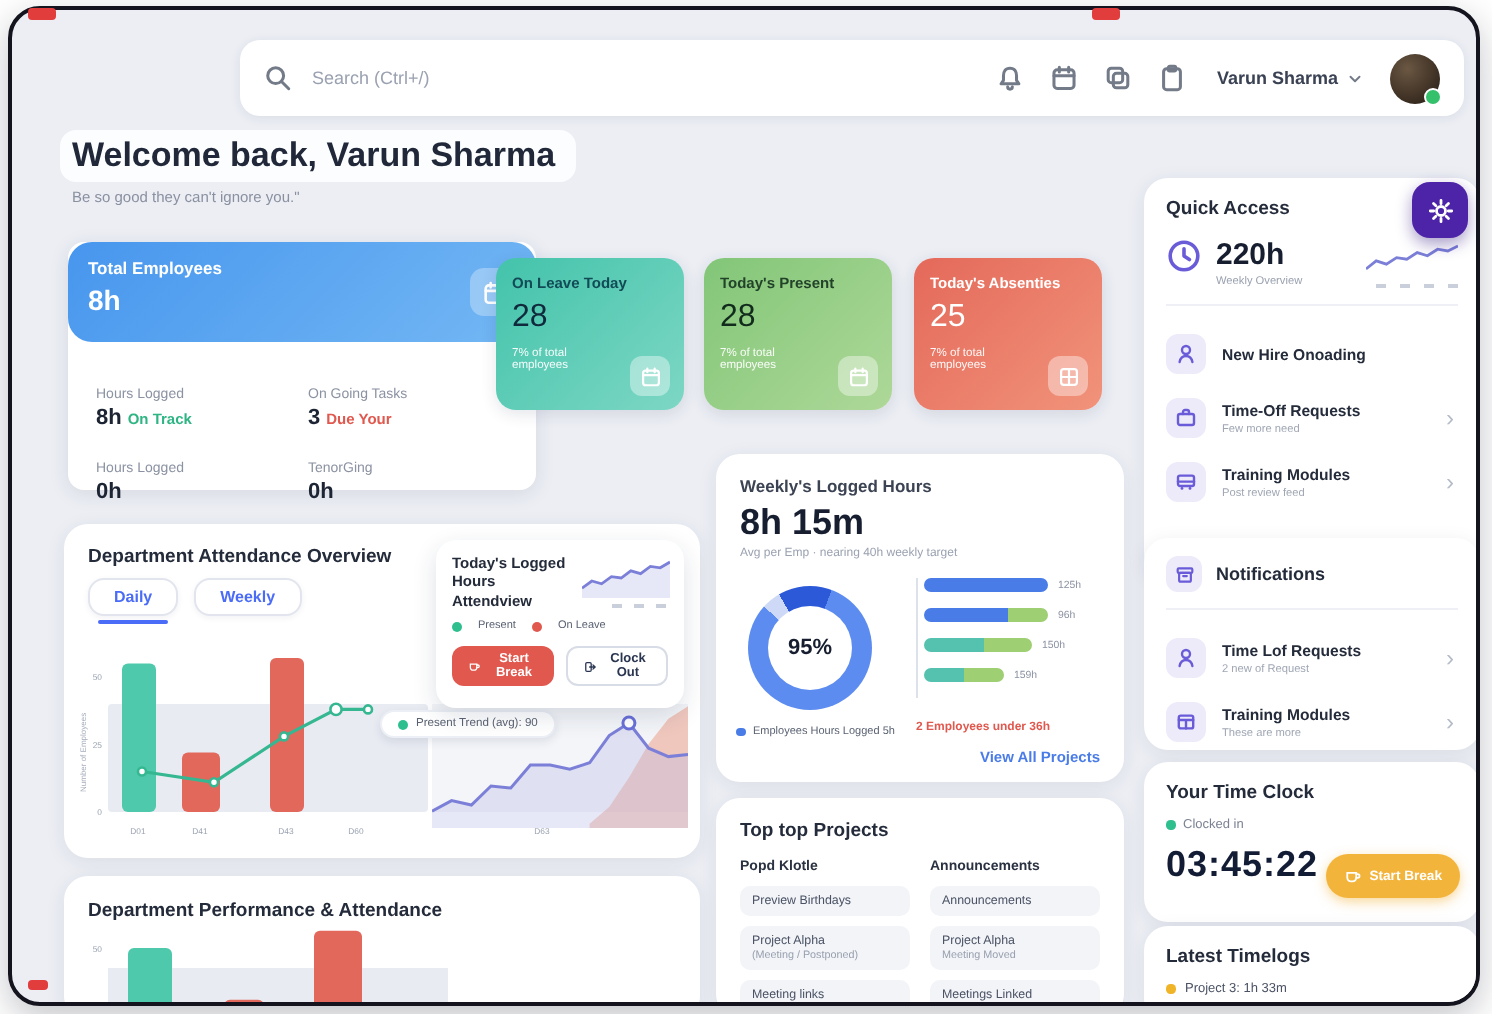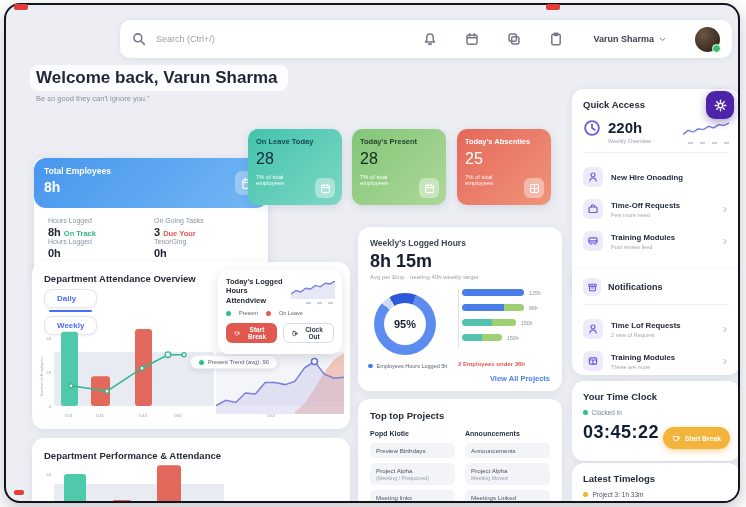--- a/index.html
+++ b/index.html
@@ -7,52 +7,52 @@
   .red-dash{position:absolute;background:#e23d3d;border-radius:2px;z-index:20;}
   .frame{position:absolute;left:4px;top:3px;width:732px;height:496px;background:#eceef4;border:2px solid #14141e;border-radius:16px;box-shadow:0 6px 18px rgba(20,25,40,.25);overflow:hidden;}
   .panel{position:absolute;background:#fff;border-radius:12px;box-shadow:0 2px 10px rgba(30,40,80,.08);}
   svg{display:block;}
   .ic{stroke:#737a88;fill:none;stroke-width:1.3;stroke-linecap:round;stroke-linejoin:round;}
   
   .topbar{position:absolute;left:114px;top:15px;width:612px;height:38px;background:#fff;border-radius:10px;box-shadow:0 1px 6px rgba(30,40,80,.08);display:flex;align-items:center;padding:0 12px;box-sizing:border-box;}
   .search-wrap{display:flex;align-items:center;gap:8px;flex:1;}
   .search-wrap input{border:none;outline:none;font-size:9px;color:#3a4254;background:transparent;width:200px;font-family:"Liberation Sans",sans-serif;}
   .search-wrap input::placeholder{color:#9aa1b0;}
-  .tb-right{display:flex;align-items:center;gap:28px;}
+  .tb-right{display:flex;align-items:center;gap:13px;}
   .tb-icon{width:14px;height:14px;cursor:pointer;}
   .user-name{font-size:9px;color:#3a4254;font-weight:bold;margin-left:2px;}
   .avatar{width:25px;height:25px;border-radius:50%;background:radial-gradient(circle at 35% 30%,#6b5743,#241a12);position:relative;}
   .avatar::after{content:"";position:absolute;right:-1px;bottom:-1px;width:7px;height:7px;border-radius:50%;background:#35c06b;border:1.5px solid #fff;}
   
   .gear-fab{position:absolute;left:700px;top:86px;width:28px;height:28px;background:#4d23a8;border-radius:9px;display:flex;align-items:center;justify-content:center;box-shadow:0 3px 8px rgba(40,10,120,.4);z-index:15;cursor:pointer;}
   
   .welcome{position:absolute;left:24px;top:60px;}
   .welcome h1{margin:0;font-size:17px;font-weight:bold;color:#20283a;background:rgba(255,255,255,.85);display:inline-block;padding:3px 10px 3px 6px;border-radius:8px;}
   .welcome p{margin:3px 0 0 6px;font-size:7.5px;color:#8a90a0;}
   
-  .total-card{position:absolute;left:28px;top:116px;width:234px;height:124px;background:#fff;border-radius:8px;box-shadow:0 2px 10px rgba(30,40,80,.1);margin-top:37px;}
+  .total-card{position:absolute;left:28px;top:116px;width:234px;height:124px;background:#fff;border-radius:8px;box-shadow:0 2px 10px rgba(30,40,80,.1);}
   .tc-head{height:50px;border-radius:12px;background:linear-gradient(135deg,#4796ee,#74b8f4);padding:8px 10px;box-sizing:border-box;position:relative;color:#fff;}
   .tc-title{font-size:8.5px;font-weight:bold;}
   .tc-value{font-size:14px;font-weight:bold;margin-top:3px;}
   .tc-chip{position:absolute;right:9px;top:13px;width:24px;height:24px;background:rgba(255,255,255,.3);border-radius:7px;display:flex;align-items:center;justify-content:center;}
-  .tc-grid{display:grid;grid-template-columns:1fr 1fr;gap:0 6px;padding:9px 14px;}
+  .tc-grid{display:grid;grid-template-columns:1fr 1fr;gap:16px 6px;padding:23px 14px;}
   .tc-label{font-size:7px;color:#8b92a2;}
   .tc-val{font-size:11px;font-weight:bold;color:#1d2433;margin-top:2px;}
   .tc-badge{font-size:7.5px;font-weight:bold;margin-left:3px;}
   
   .stat-card{position:absolute;top:124px;width:94px;height:76px;border-radius:10px;padding:8px;box-sizing:border-box;box-shadow:0 2px 8px rgba(30,40,80,.12);}
   .sc-title{font-size:7.5px;font-weight:bold;}
   .sc-value{font-size:16px;font-weight:normal;margin-top:4px;}
   .sc-sub{font-size:5.8px;color:rgba(255,255,255,.95);margin-top:6px;width:56px;}
   .sc-chip{position:absolute;right:7px;bottom:7px;width:20px;height:20px;background:rgba(255,255,255,.4);border-radius:6px;display:flex;align-items:center;justify-content:center;}
   
   .att-panel{left:26px;top:257px;width:318px;height:167px;}
   .panel-title{font-size:9.5px;font-weight:bold;color:#242b3a;}
   .att-panel .panel-title{position:absolute;left:12px;top:11px;}
-  .tabs{position:absolute;left:12px;top:27px;display:flex;gap:8px;flex-direction:column;}
+  .tabs{position:absolute;left:12px;top:27px;display:flex;gap:8px;}
   .tab{background:#fff;border:1px solid #e2e5ee;border-radius:8px;padding:4px 12px;font-size:8px;font-weight:bold;color:#4a6cf7;cursor:pointer;position:relative;box-shadow:0 1px 3px rgba(30,40,80,.06);}
   .tab.active::after{content:"";position:absolute;left:4px;right:4px;bottom:-5px;height:2px;background:#4a6cf7;border-radius:2px;}
   .att-tooltip{position:absolute;left:158px;top:93px;background:#fff;border:1px solid #eceff5;border-radius:8px;padding:3px 8px;font-size:5.8px;color:#5a6272;box-shadow:0 2px 5px rgba(30,40,80,.1);display:flex;align-items:center;gap:4px;z-index:3;}
   .dot{width:5px;height:5px;border-radius:50%;display:inline-block;}
   
   .overlay-card{position:absolute;left:186px;top:8px;width:124px;height:84px;background:#fff;border-radius:10px;box-shadow:0 4px 12px rgba(30,40,80,.14);z-index:4;padding:7px 8px;box-sizing:border-box;}
   .oc-title{font-size:7.5px;font-weight:bold;color:#242b3a;line-height:1.25;width:70px;}
   .oc-spark{position:absolute;right:7px;top:7px;}
   .oc-ticks{position:absolute;right:9px;top:32px;display:flex;gap:6px;}
   .oc-ticks i{width:5px;height:1.5px;background:#c9cfdb;}

